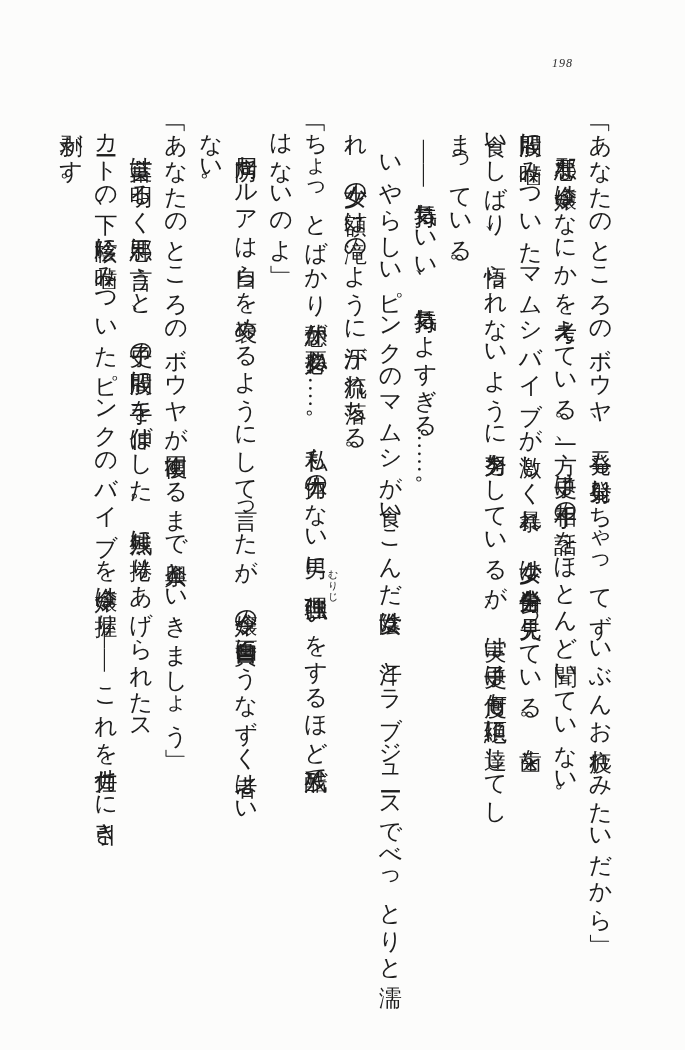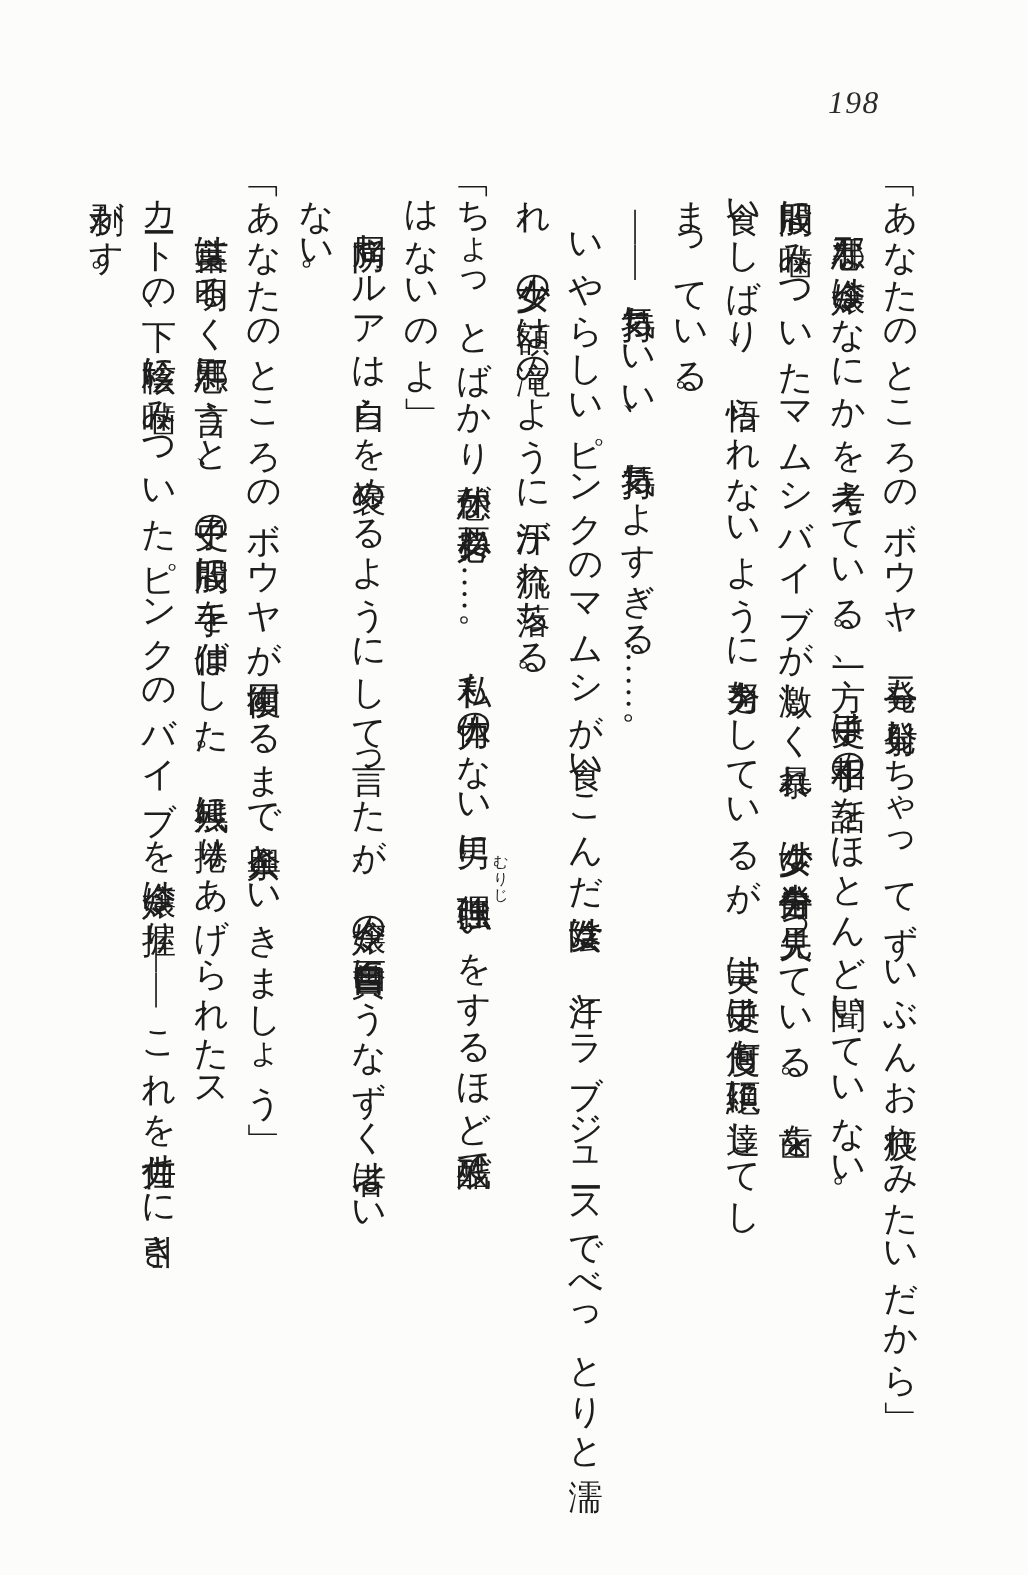--- a/index.html
+++ b/index.html
@@ -22,21 +22,21 @@
     position: absolute;
     inset: 0;
     background:
       radial-gradient(ellipse 120% 100% at 50% 50%, rgba(0,0,0,0) 70%, rgba(0,0,0,0.015) 100%),
       var(--paper);
   }
   .page-number {
     position: absolute;
     left: 552px;
     top: 56px;
-    font-size: 21px;
+    font-size: 12px;
     font-style: italic;
     letter-spacing: 1px;
     color: var(--pagenum);
   }
   .text-block {
     position: absolute;
     top: 117px;
     right: 67px;
     width: 562px;
     height: 890px;

